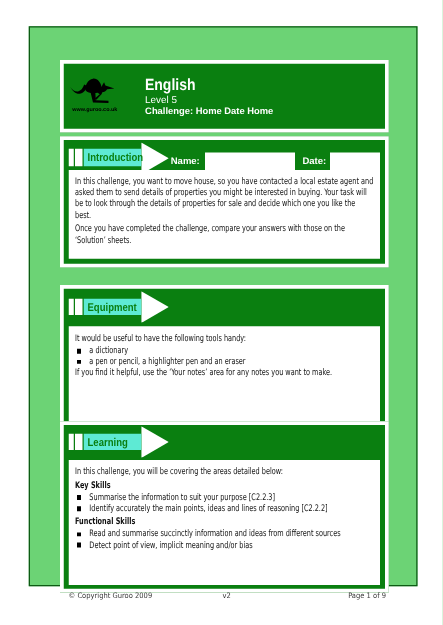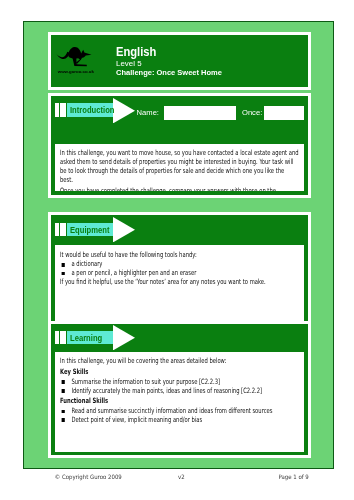--- a/index.html
+++ b/index.html
@@ -3,21 +3,21 @@
 <meta charset="utf-8">
 <style>
   html,body{margin:0;padding:0;background:#ffffff;}
   body{width:354px;height:500px;overflow:hidden;
        font-family:"Liberation Sans",sans-serif;-webkit-font-smoothing:antialiased;}
   .page{position:absolute;left:23px;top:21px;width:311px;height:448px;
         background:#6CD375;border:1.5px solid #0d5a14;box-sizing:border-box;}
 
   
   .sec{position:absolute;left:48.3px;background:#0a7f10;
-       border:3.4px solid #ffffff;box-sizing:border-box;width:262.5px;}
+       border:3.4px solid #ffffff;box-sizing:border-box;width:262.5px;margin-top:16px;}
 
   
   #header{top:32.2px;height:58.1px;}
   #s-intro{top:93px;height:105.2px;}
   #s-equip{top:211.7px;height:117px;}
   #s-learn{top:320.9px;height:137px;}
 
   .hdr-inner{position:relative;width:100%;height:100%;}
   .logo{position:absolute;left:4.4px;top:9.2px;width:37.2px;height:23.8px;}
   .logo svg{display:block;}
@@ -52,35 +52,35 @@
   #s-equip .bar1,#s-equip .bar2{top:8.3px;height:13.2px;}
   #s-equip .lbl-box{top:8.3px;height:13.2px;}
   #s-equip .arrow{top:2.3px;}
   
   #s-learn .bar1,#s-learn .bar2{top:7.3px;height:13.2px;}
   #s-learn .lbl-box{top:7.3px;height:13.2px;}
   #s-learn .arrow{top:0.7px;}
   .lbl-box span{top:2.7px;}
 
   
-  .nd-label{position:absolute;color:#fff;font-size:7.6px;font-weight:400;
+  .nd-label{position:absolute;color:#fff;font-size:7.6px;font-weight:700;
             line-height:1;top:12.7px;white-space:nowrap;}
   .nd-field{position:absolute;background:#fff;top:10.4px;height:13.2px;}
   #name-lbl{left:85.3px;}
   #name-fld{left:112.4px;width:71.9px;}
   #date-lbl{left:190.7px;}
   #date-fld{left:212.3px;width:40.8px;}
 
   
   .content{position:absolute;background:#fff;left:4.2px;right:4.2px;
            box-sizing:border-box;overflow:hidden;}
   .tw{position:absolute;left:4.4px;top:5.2px;width:298.9px;
       font-family:"DejaVu Sans",sans-serif;font-stretch:condensed;
       transform:scaleX(.7988);transform-origin:left top;}
-  #c-intro{top:48px;bottom:4.2px;padding-left:43px;}
+  #c-intro{top:24px;bottom:4.2px;padding-left:43px;}
   #c-equip{top:30.8px;bottom:4.2px;padding-left:40px;}
   #c-learn{top:28.3px;bottom:3px;}
   .tw p{margin:0;font-size:7.27px;color:#111;line-height:8.8px;}
   .tw p.gap{margin-top:2.6px;}
   .tw .hd{font-weight:700;font-size:7.27px;margin-top:1.9px;}
   .tw ul{margin-top:0.9px;}
   .tw ul+.hd{margin-top:2.0px;}
   ul{margin:0;padding:0;list-style:none;}
   li{position:relative;padding-left:14.4px;font-size:7.27px;color:#111;line-height:8.8px;}
   li:before{content:"";position:absolute;left:1.6px;top:2.5px;
@@ -106,39 +106,39 @@
         <svg width="37.2" height="23.8" viewBox="0 0 360 230">
           <path fill="#000" d="M 2 92 C 18 122, 46 148, 74 145 C 102 142, 124 116, 136 86 L 110 74 C 100 102, 84 124, 62 127 C 38 130, 16 112, 2 92 Z"></path>
           <path fill="#000" d="M 122 120 C 112 84, 138 32, 178 28 C 214 24, 238 60, 244 92 L 252 76 L 264 56 L 274 82 L 344 104 L 288 110 C 278 124, 264 132, 250 134 L 240 154 L 214 138 C 176 144, 136 140, 122 120 Z"></path>
           <path fill="#000" d="M 158 128 L 196 134 L 200 196 L 298 200 L 298 216 L 178 212 Z"></path>
           <path fill="#000" d="M 250 132 L 238 154 L 204 192 L 192 182 Z"></path>
         </svg>
       </div>
       <div class="logo-url">www.guroo.co.uk</div>
       <div class="subject">English</div>
       <div class="level">Level 5</div>
-      <div class="challenge">Challenge: Once Sweet Home</div>
+      <div class="challenge">Challenge: Home Date Home</div>
     </div>
   </div>
 
   <div class="sec" id="s-intro">
     <div class="banner">
       <div class="bar1"></div>
       <div class="bar2"></div>
       <div class="lbl-box">
         <span>Introduction</span>
       </div>
       <div class="arrow">
         <svg width="22" height="25.4" viewBox="0 0 220 254" preserveAspectRatio="none">
           <polygon points="0,0 220,127 0,254" fill="#ffffff"></polygon>
         </svg>
       </div>
       <div class="nd-label" id="name-lbl">Name:</div>
       <div class="nd-field" id="name-fld"></div>
-      <div class="nd-label" id="date-lbl">Once:</div>
+      <div class="nd-label" id="date-lbl">Date:</div>
       <div class="nd-field" id="date-fld"></div>
     </div>
     <div class="content" id="c-intro">
       <div class="tw">
         <p>In this challenge, you want to move house, so you have contacted a local estate agent and asked them to send details of properties you might be interested in buying. Your task will be to look through the details of properties for sale and decide which one you like the best.</p>
         <p class="gap">Once you have completed the challenge, compare your answers with those on the ‘Solution’ sheets.</p>
       </div>
     </div>
   </div>
 

